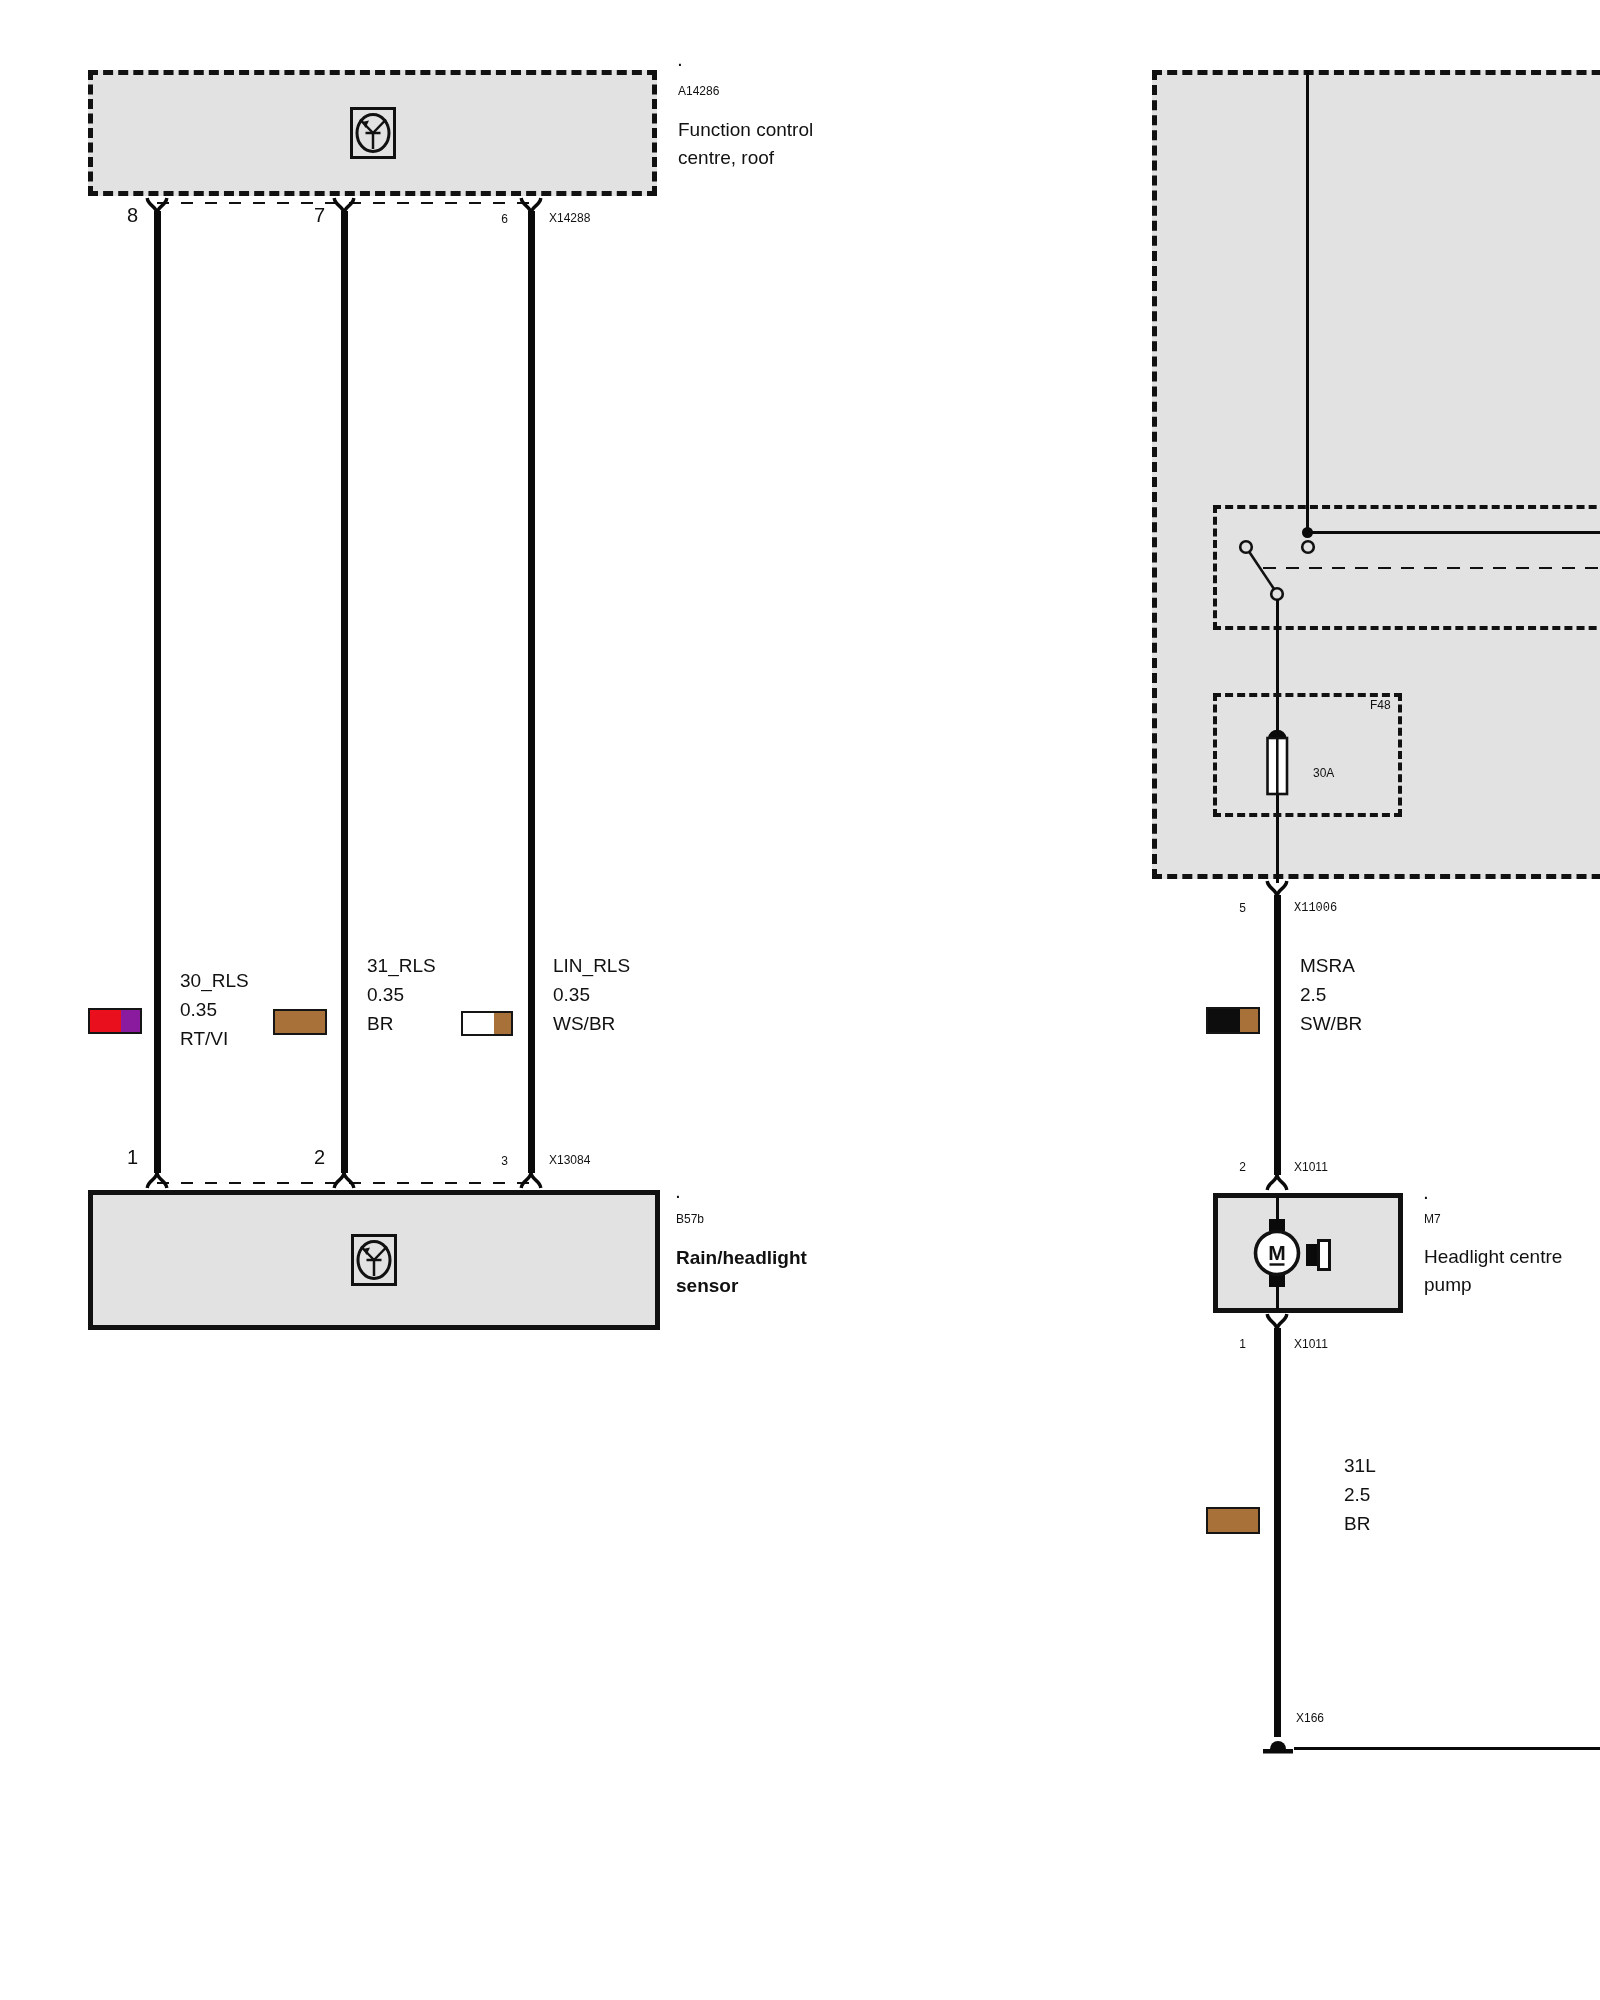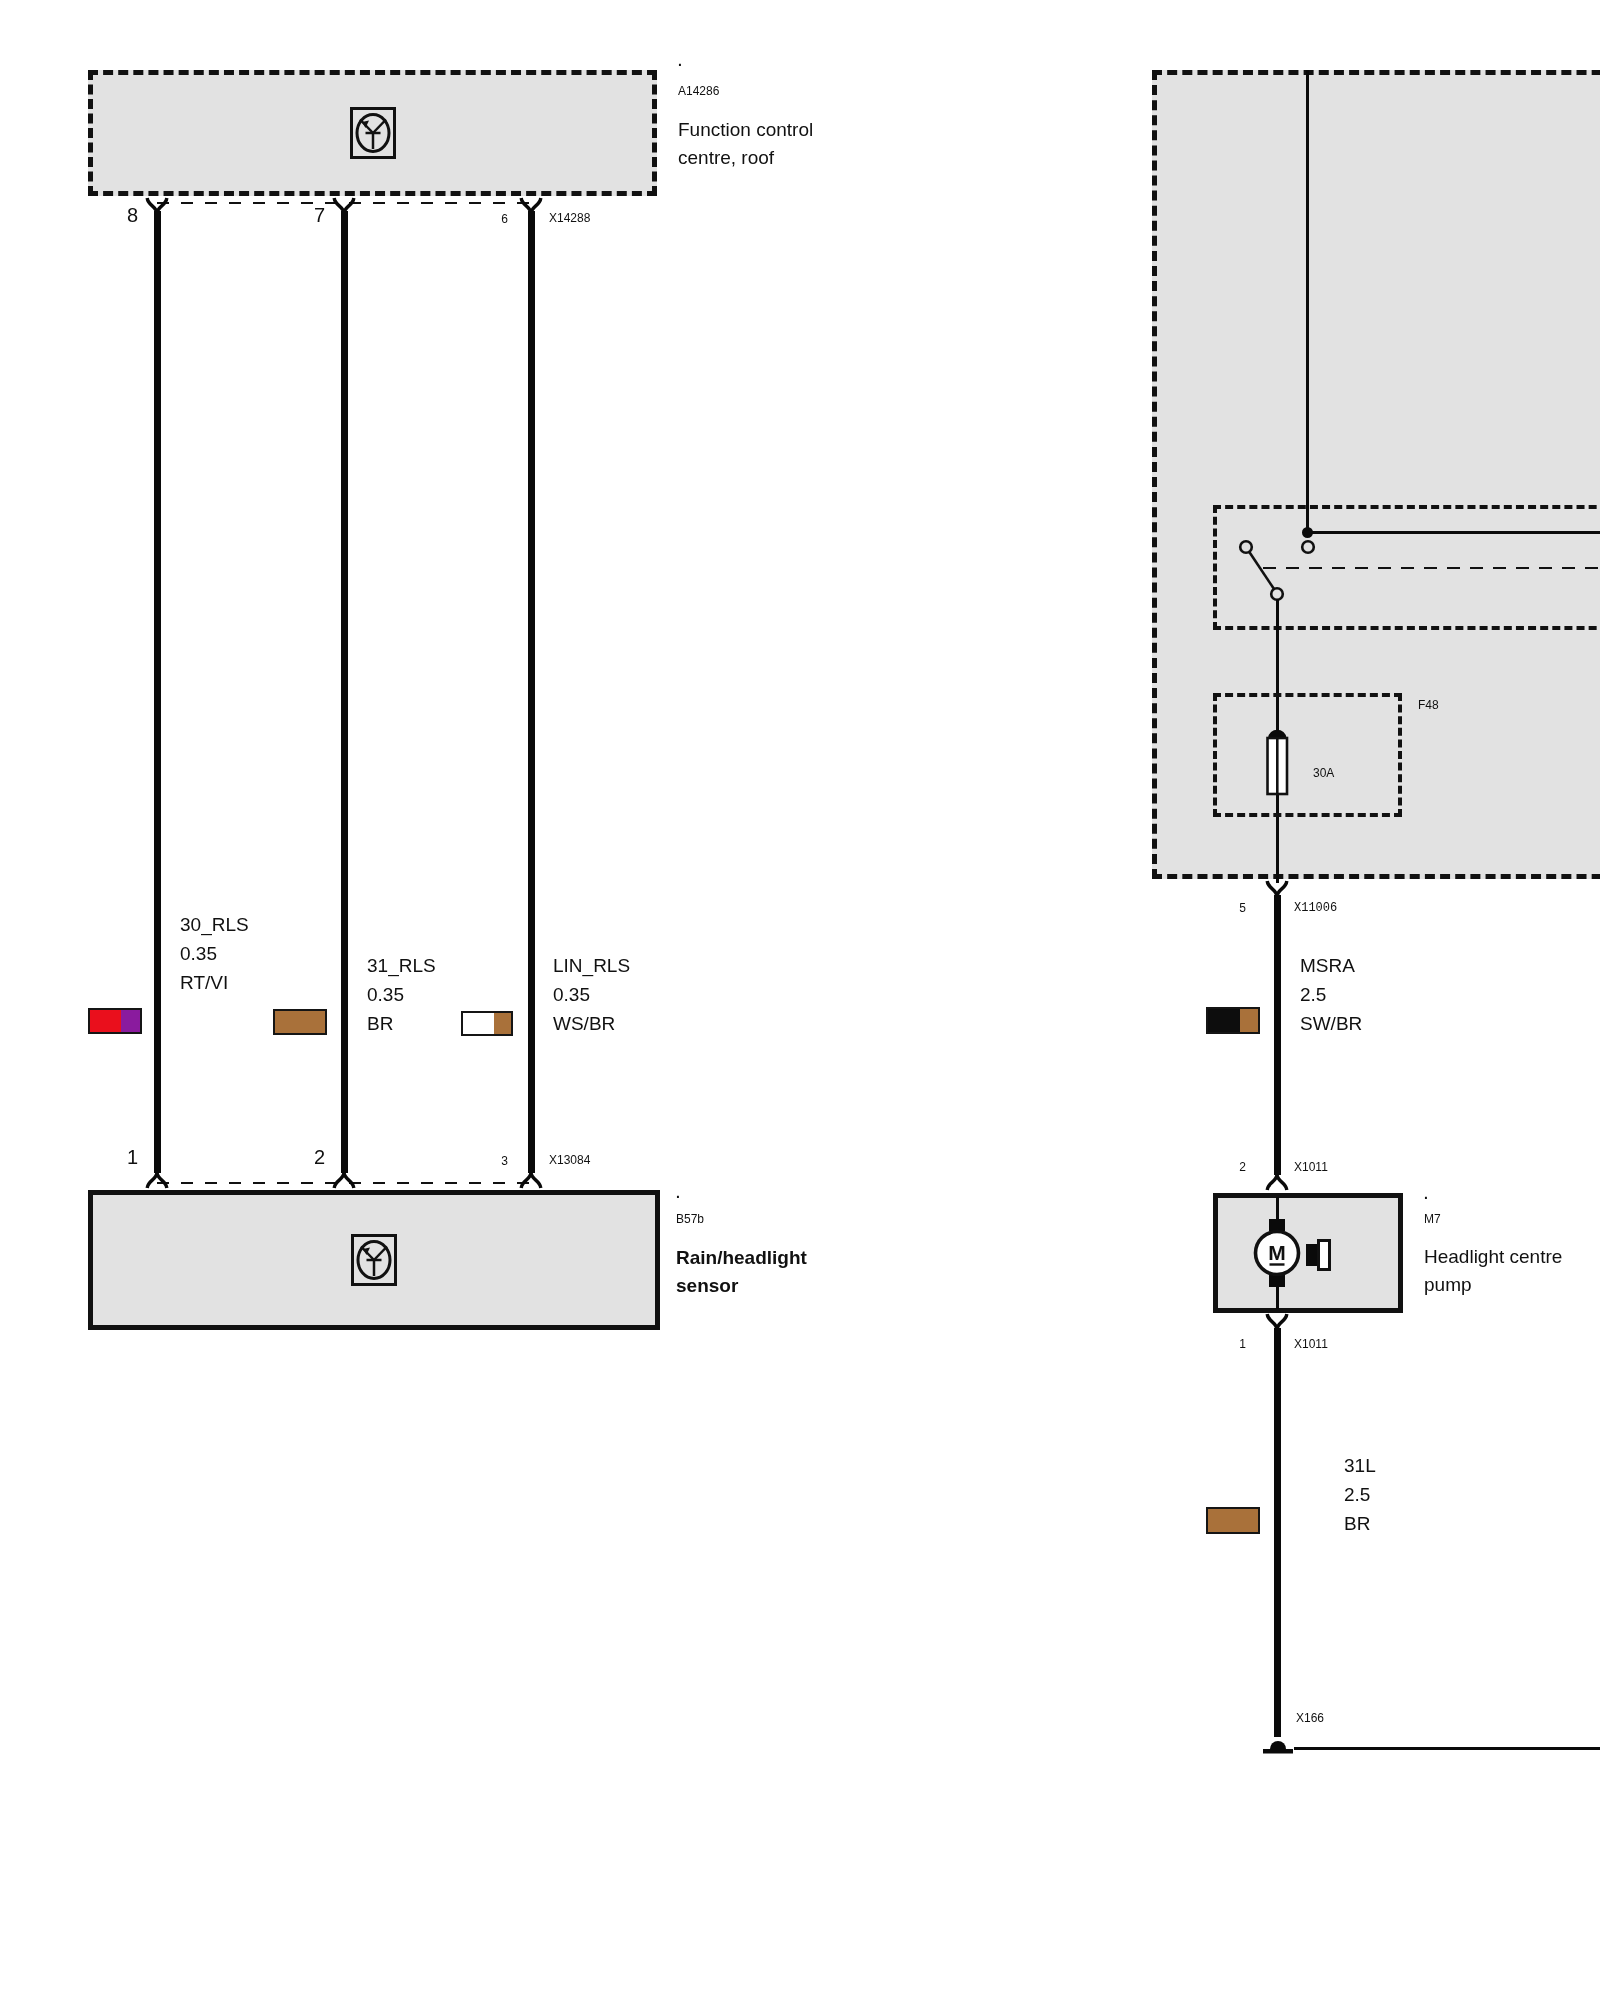--- a/index.html
+++ b/index.html
@@ -71,21 +71,21 @@
     <span style="flex: 1 1 0%; background-color: rgb(138, 27, 158);"></span>
   </div>
   <div class="abs swatch" style="left:273px;top:1009px;width:54px;height:26px;">
     <span style="flex: 1 1 0%; background-color: rgb(169, 113, 58);"></span>
   </div>
   <div class="abs swatch" style="left:461px;top:1011px;width:52px;height:25px;">
     <span style="flex: 0 0 64%; background-color: rgb(255, 255, 255);"></span>
     <span style="flex: 1 1 0%; background-color: rgb(169, 113, 58);"></span>
   </div>
 
-  <div class="abs spec" style="left:180px;top:910px;">
+  <div class="abs spec" style="left:180px;top:966px;">
     <span>30_RLS</span>
     <span>0.35</span>
     <span>RT/VI</span>
   </div>
   <div class="abs spec" style="left:367px;top:951px;">
     <span>31_RLS</span>
     <span>0.35</span>
     <span>BR</span>
   </div>
   <div class="abs spec" style="left:553px;top:951px;">
@@ -142,21 +142,21 @@
   <div class="abs dash-h" style="left:1263px;top:567px;width:357px;"></div>
 
   <div class="abs wire-thin" style="left:1276px;top:599px;width:3px;height:284px;"></div>
 
   <div class="abs graybox-thin" style="left:1213px;top:693px;width:189px;height:124px;"></div>
   <svg class="abs" style="left:1258px;top:721px;" width="40" height="78" viewBox="0 0 40 78">
     <path d="M10,17 A9.3,9.3 0 0 1 28.5,17 Z" fill="#0a0a0a"></path>
     <rect x="9.5" y="17" width="19.5" height="56" fill="#ffffff" stroke="#111" stroke-width="2.6"></rect>
     <line x1="19.3" y1="17" x2="19.3" y2="73" stroke="#111" stroke-width="2.6"></line>
   </svg>
-  <div class="abs sm" style="left:1418px;top:698px;">F48</div>
+  <div class="abs sm" style="left:1370px;top:698px;">F48</div>
   <div class="abs sm" style="left:1313px;top:766px;">30A</div>
 
   <svg class="abs" style="left:1264px;top:880px;" width="26" height="17" viewBox="0 0 26 17">
     <path d="M13,17 C13,9 4,9 3.2,1" fill="none" stroke="#0a0a0a" stroke-width="3.4"></path>
     <path d="M13,17 C13,9 22,9 22.8,1" fill="none" stroke="#0a0a0a" stroke-width="3.4"></path>
   </svg>
   <div class="abs sm t-right" style="left:1218px;top:901px;width:28px;">5</div>
   <div class="abs sm" style="left:1294px;top:901px;font-family:Liberation Mono, monospace;">X11006</div>
 
   <div class="abs wire-thick" style="left:1274px;top:895px;height:280px;"></div>

